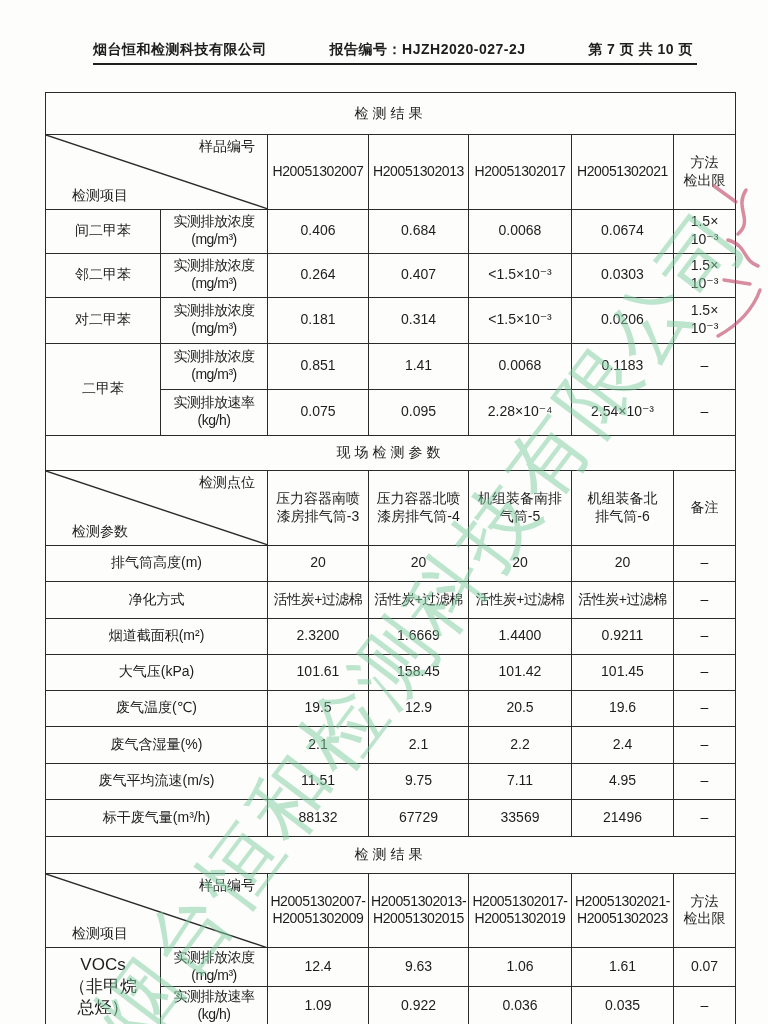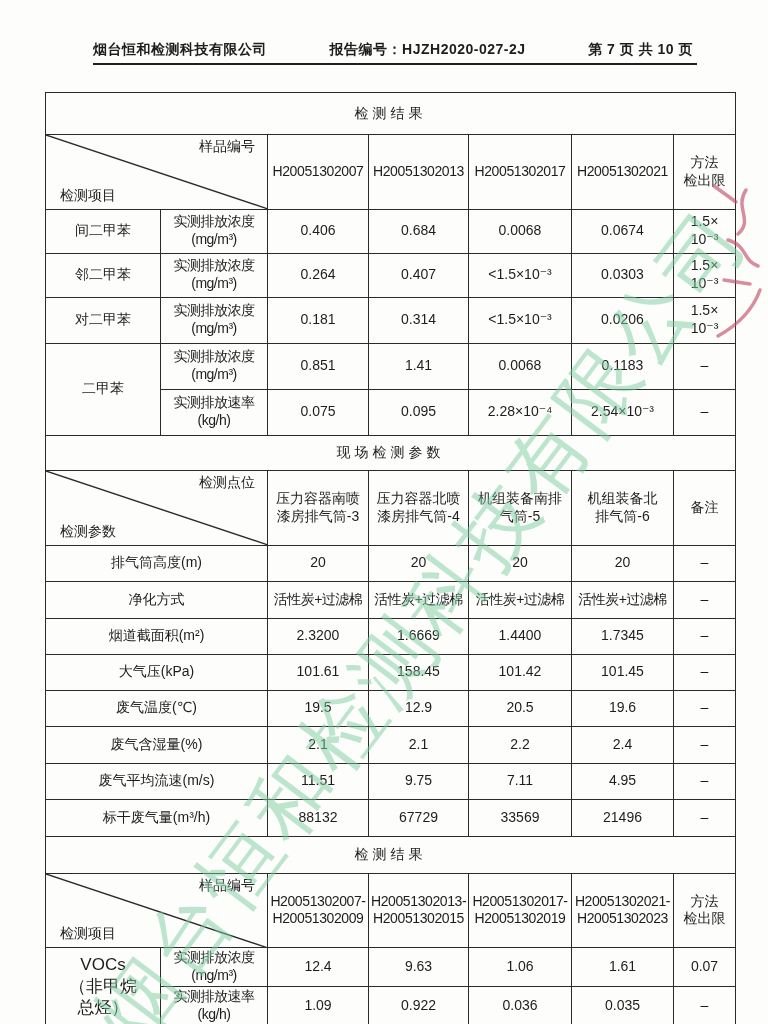--- a/index.html
+++ b/index.html
@@ -32,21 +32,21 @@
   td.param-narrow { font-size:12.5px; letter-spacing:-0.5px; }
   td.param-wide   { font-size:14px; }
   td.item-cell { font-size:14px; }
   td.limit-cell { font-size:13px; }
   td.head-cell { font-size:14px; }
 
   
   td.diag { position:relative; padding:0; }
   td.diag svg.diag-line { position:absolute; inset:0; width:100%; height:100%; }
   .corner-top    { position:absolute; top:3px; right:12px; font-size:14px; }
-  .corner-bottom { position:absolute; bottom:4px; left:14px; font-size:14px; }
+  .corner-bottom { position:absolute; bottom:4px; left:26px; font-size:14px; }
 
   .section-title {
     position:absolute; left:115px; top:409px;
     font-size:16px; font-weight:bold; letter-spacing:1px;
   }
 
   
   .watermark {
     position:absolute; left:72px; top:1002px;
     transform-origin:0 0; transform:rotate(-53deg);
@@ -194,21 +194,21 @@
       <td class="param-narrow">活性炭+过滤棉</td>
       <td class="param-narrow">活性炭+过滤棉</td>
       <td class="param-narrow">活性炭+过滤棉</td>
       <td>–</td>
     </tr>
     <tr style="height:36px">
       <td colspan="2" class="param-wide">烟道截面积(m²)</td>
       <td>2.3200</td>
       <td>1.6669</td>
       <td>1.4400</td>
-      <td>1.7345</td>
+      <td>0.9211</td>
       <td>–</td>
     </tr>
     <tr style="height:36px">
       <td colspan="2" class="param-wide">大气压(kPa)</td>
       <td>101.61</td>
       <td>158.45</td>
       <td>101.42</td>
       <td>101.45</td>
       <td>–</td>
     </tr>

